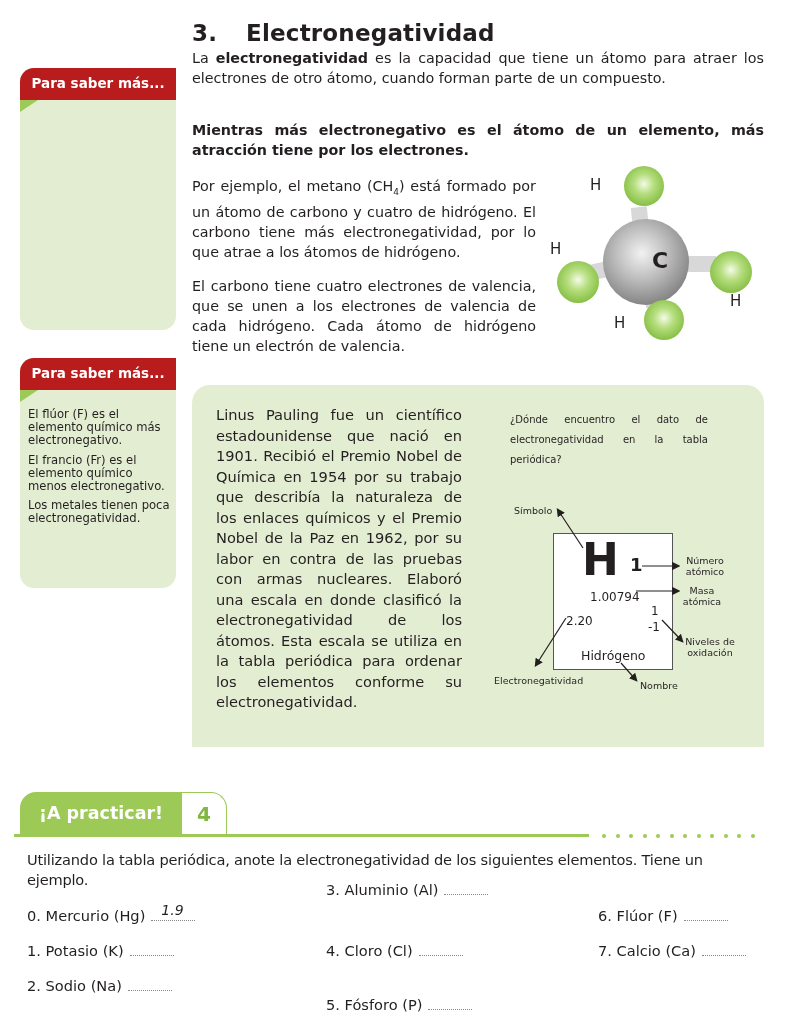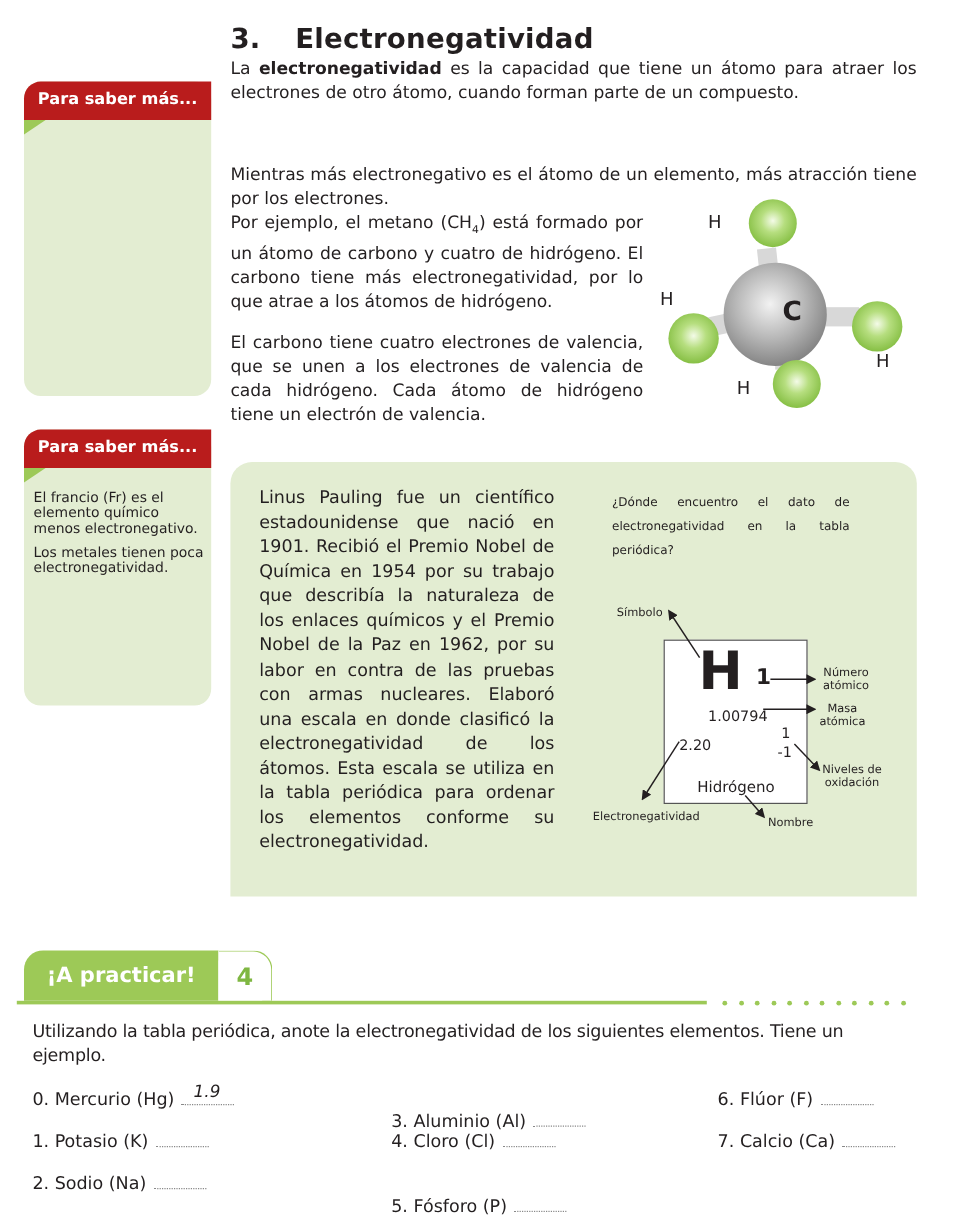--- a/index.html
+++ b/index.html
@@ -43,21 +43,21 @@
 </head>
 <body>
 
 <div class="abs title">
   <span class="num">3.</span><span>Electronegatividad</span>
 </div>
 
 <div class="abs p" style="left:192px; top:48px; width:572px;">
   <span>La </span><b>electronegatividad</b><span> es la capacidad que tiene un átomo para atraer los electrones de otro átomo, cuando forman parte de un compuesto.</span>
 </div>
-<div class="abs p" style="left:192px; top:136px; width:572px;">Mientras más electronegativo es el átomo de un elemento, más atracción tiene por los electrones.</div>
+<div class="abs p" style="left:192px; top:120px; width:572px;font-weight:bold;">Mientras más electronegativo es el átomo de un elemento, más atracción tiene por los electrones.</div>
 <div class="abs p" style="left:192px; top:176px; width:344px;">
   <span>Por ejemplo, el metano (CH</span><sub style="font-size:9px;">4</sub><span>) está formado por un átomo de carbono y cuatro de hidrógeno. El carbono tiene más electronegatividad, por lo que atrae a los átomos de hidrógeno.</span>
 </div>
 <div class="abs p" style="left:192px; top:276px; width:344px;">El carbono tiene cuatro electrones de valencia, que se unen a los electrones de valencia de cada hidrógeno. Cada átomo de hidrógeno tiene un electrón de valencia.</div>
 
 <div class="abs mol">
   <svg width="240" height="180" viewBox="0 0 240 180">
     <defs>
       <radialGradient id="gH" cx="50%" cy="45%" r="55%">
         <stop offset="0%" stop-color="#f4fbe8"></stop>
@@ -87,20 +87,21 @@
   <span class="hlabel" style="left:66px; top:152px;">H</span>
 </div>
 
 <div class="abs side" style="top:68px; height:262px;">
   <div class="side-head">Para saber más...</div>
 </div>
 
 <div class="abs side" style="top:358px; height:230px;">
   <div class="side-head">Para saber más...</div>
   <div class="side-body" style="top:50px;">
+    <p>El flúor (F) es el elemento químico más electronegativo.</p>
     <p>El francio (Fr) es el elemento químico menos electronegativo.</p>
     <p>Los metales tienen poca electronegatividad.</p>
   </div>
 </div>
 
 <div class="abs panel"></div>
 <div class="abs pauling">Linus Pauling fue un científico estadounidense que nació en 1901. Recibió el Premio Nobel de Química en 1954 por su trabajo que describía la naturaleza de los enlaces químicos y el Premio Nobel de la Paz en 1962, por su labor en contra de las pruebas con armas nucleares. Elaboró una escala en donde clasificó la electronegatividad de los átomos. Esta escala se utiliza en la tabla periódica para ordenar los elementos conforme su electronegatividad.</div>
 <div class="abs question">¿Dónde encuentro el dato de electronegatividad en la tabla periódica?</div>
 
 <div class="abs elem-card">
@@ -146,21 +147,21 @@
 
 <div class="item" style="left:27px; top:906px;">
   <span>0.  Mercurio (Hg)</span><span class="blank"><span class="ans">1.9</span></span>
 </div>
 <div class="item" style="left:27px; top:941px;">
   <span>1.  Potasio (K)</span><span class="blank"></span>
 </div>
 <div class="item" style="left:27px; top:976px;">
   <span>2.  Sodio (Na)</span><span class="blank"></span>
 </div>
-<div class="item" style="left:326px; top:924px;">
+<div class="item" style="left:326px; top:880px;">
   <span>3.  Aluminio (Al)</span><span class="blank"></span>
 </div>
 <div class="item" style="left:326px; top:941px;">
   <span>4.  Cloro (Cl)</span><span class="blank"></span>
 </div>
 <div class="item" style="left:326px; top:976px;margin-top:19px;">
   <span>5.  Fósforo (P)</span><span class="blank"></span>
 </div>
 <div class="item" style="left:598px; top:906px;">
   <span>6.  Flúor (F)</span><span class="blank"></span>

